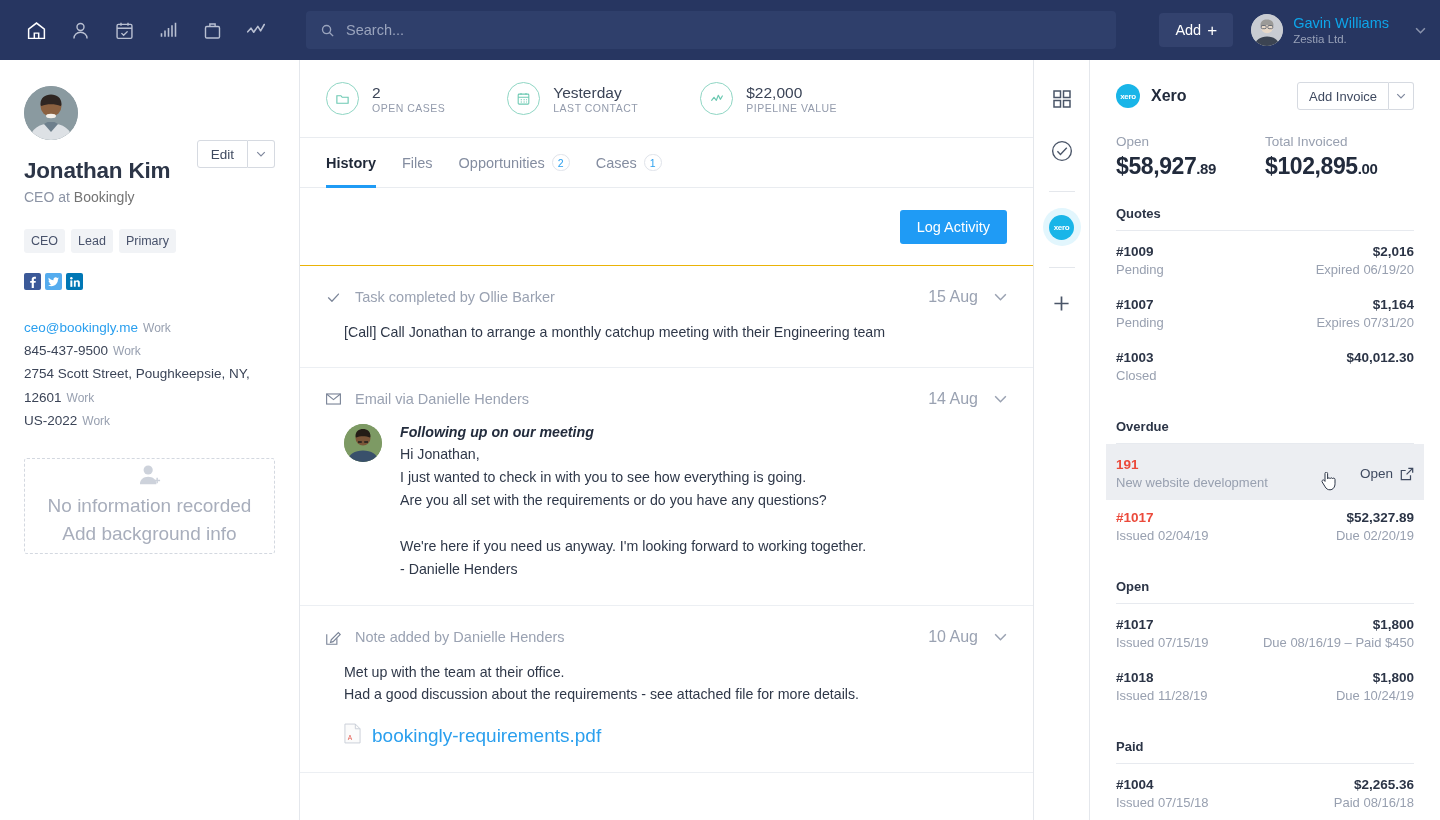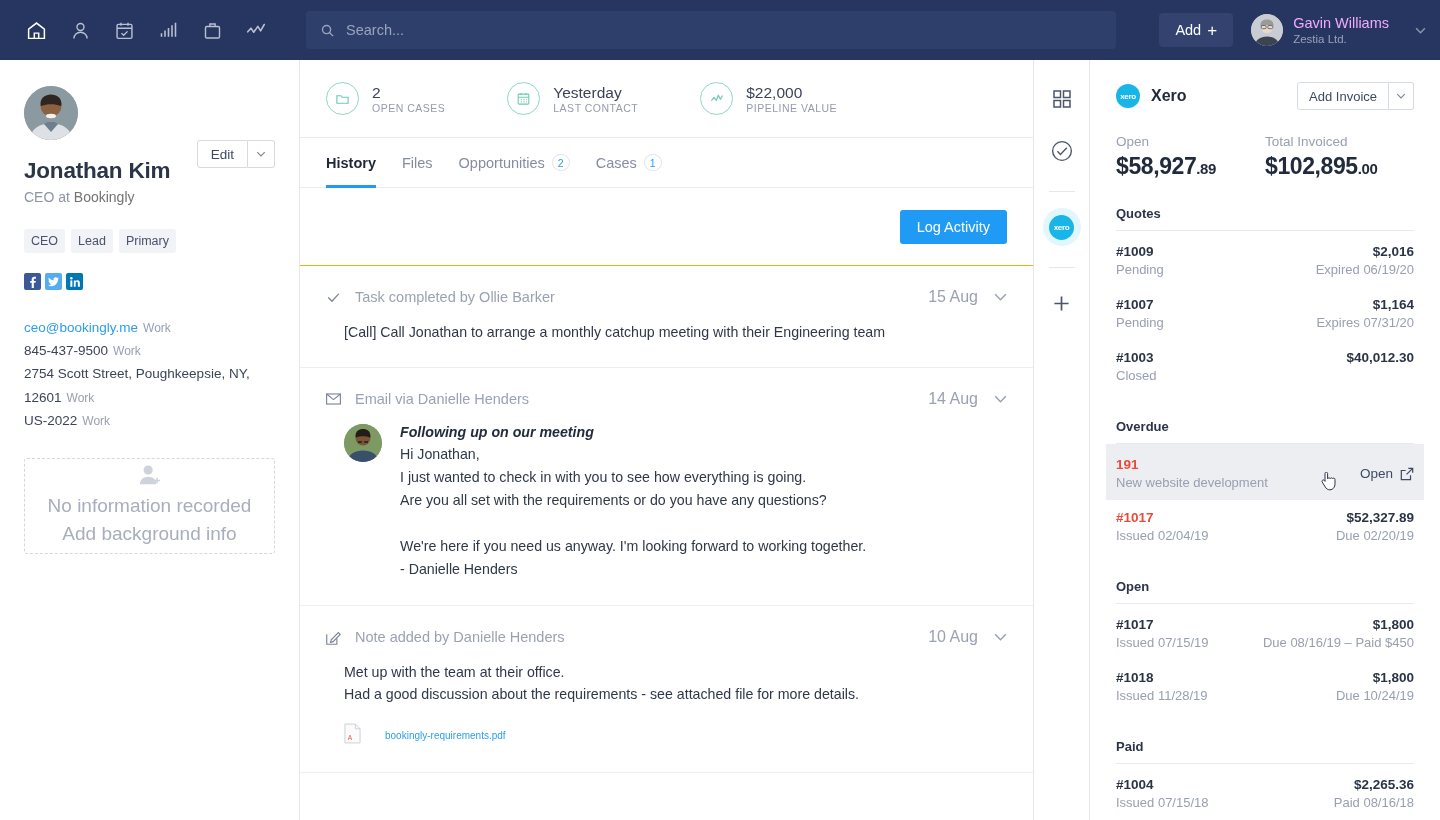--- a/index.html
+++ b/index.html
@@ -54,21 +54,21 @@
   }
   .add-btn .plus { font-size: 17px; line-height: 1; }
   .user-box { display: flex; align-items: center; margin-left: 18px; cursor: pointer; }
   .user-ava {
     width: 32px; height: 32px; border-radius: 50%;
     margin-right: 10px; overflow: hidden;
     background: #b9bfc9;
     display: flex; align-items: flex-end; justify-content: center;
   }
   .user-names { line-height: 1.25; }
-  .user-name { color: #f0abfc; font-size: 14.5px; }
+  .user-name { color: #0ea5e9; font-size: 14.5px; }
   .user-org { color: #98a1b8; font-size: 11.5px; }
   .caret-down-nav { margin-left: 26px; cursor: pointer; display:flex; }
 
   
   .body { display: flex; flex: 1; min-height: 0; }
 
   
   .profile {
     width: 300px; flex: 0 0 300px;
     background: #fff;
@@ -188,21 +188,21 @@
   .ev-body { margin-top: 15px; font-size: 14.2px; color: #2f3849; line-height: 1.55; padding-left: 18px; }
   .mail-row { display: flex; margin-top: 16px; padding-left: 18px; }
   .mail-ava {
     width: 38px; height: 38px; border-radius: 50%;
     overflow: hidden; flex: 0 0 38px; margin-right: 18px;
     background: #7d9a64;
   }
   .mail-sub { font-size: 14.2px; font-weight: bold; color: #232c3d; margin-bottom: 3px; font-style: italic; }
   .mail-txt { font-size: 14.2px; color: #2f3849; line-height: 1.62; white-space: pre-wrap; }
   .attach { display: flex; align-items: center; gap: 11px; margin-top: 18px; padding-left: 18px; }
-  .attach a { color: #2a9fee; font-size: 10px; text-decoration: none; margin-left: 13px; }
+  .attach a { color: #2a9fee; font-size: 19px; text-decoration: none; }
 
   
   .rail {
     width: 57px; flex: 0 0 57px;
     border-left: 1px solid #e4e7ec; border-right: 1px solid #e4e7ec;
     background: #fff;
     display: flex; flex-direction: column; align-items: center;
     padding-top: 20px;
   }
   .rail-btn {

